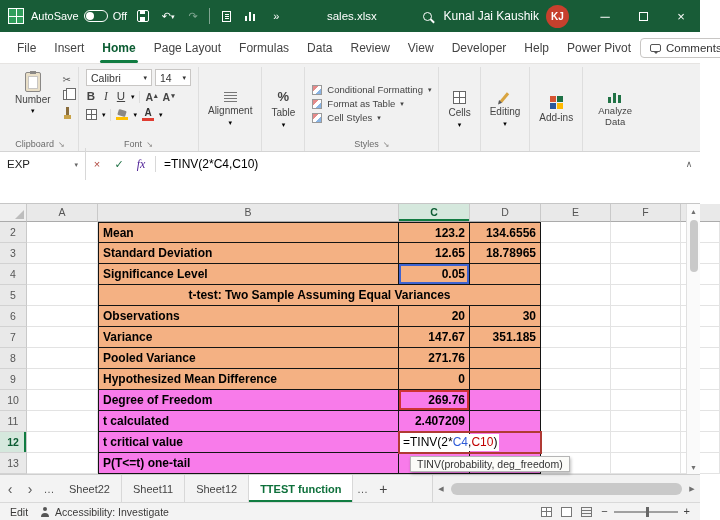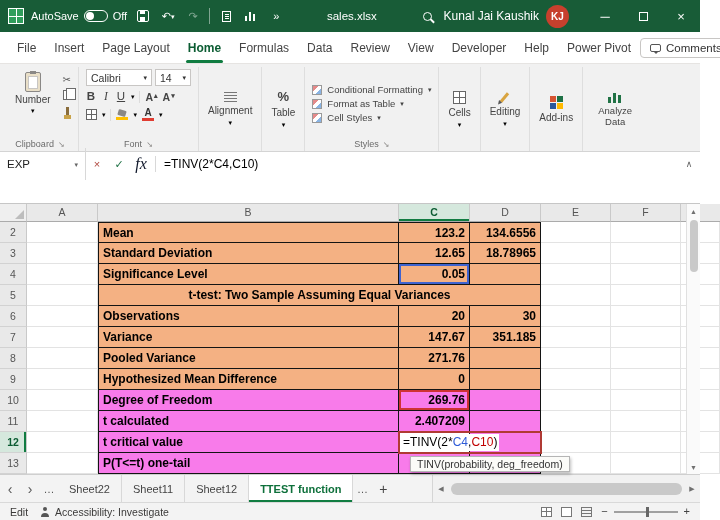--- a/index.html
+++ b/index.html
@@ -119,21 +119,21 @@
 
   
   .formulabar{height:52px;background:#fff;border-bottom:1px solid #C6C6C6;}
   .fb-top{height:24px;display:flex;align-items:center;}
   .namebox{width:86px;height:100%;display:flex;align-items:center;justify-content:space-between;
     padding:16px 7px;font-size:11.5px;color:#222;border-right:1px solid #D8D8D8;}
   .namebox .care{color:#666;}
   .fb-btn{width:22px;height:100%;display:flex;align-items:center;justify-content:center;font-size:11px;}
   .fb-btn.cancel{color:#B0483F;}
   .fb-btn.enter{color:#1E7145;}
-  .fb-btn.fx{font-family:"Liberation Serif",serif;font-style:italic;font-size:16px;color:#0f172a;}
+  .fb-btn.fx{font-family:"Liberation Serif",serif;font-style:italic;font-size:12px;color:#4c1d95;}
   .fb-sep{width:1px;height:16px;background:#D8D8D8;margin:0 3px;}
   .fb-text{flex:1;font-size:12px;color:#000;padding-left:5px;white-space:nowrap;overflow:hidden;}
   .fb-expand{width:22px;color:#666;font-size:9px;display:flex;align-items:center;justify-content:center;}
 
   
   .grid{position:relative;width:720px;}
   .hdr-row{display:flex;height:18px;}
   .corner{width:27px;background:#EFEFEF;border-right:1px solid #C9C9C9;border-bottom:1px solid #ABABAB;position:relative;}
   .corner::after{content:"";position:absolute;right:2px;bottom:2px;border-style:solid;
     border-width:0 0 9px 9px;border-color:transparent transparent #BDBDBD transparent;}
@@ -247,22 +247,22 @@
           <span class="maxbox"></span>
         </span>
       <span class="winbtn">×</span>
     </span>
   </div>
 
   <div class="menubar">
     <div style="display:flex">
         <div class="mtab">File</div>
         <div class="mtab">Insert</div>
+        <div class="mtab active">Home</div>
         <div class="mtab">Page Layout</div>
-        <div class="mtab active">Home</div>
         <div class="mtab">Formulas</div>
         <div class="mtab">Data</div>
         <div class="mtab">Review</div>
         <div class="mtab">View</div>
         <div class="mtab">Developer</div>
         <div class="mtab">Help</div>
         <div class="mtab">Power Pivot</div>
       </div>
     <div class="menubar-right">
       <span class="comments-btn">

